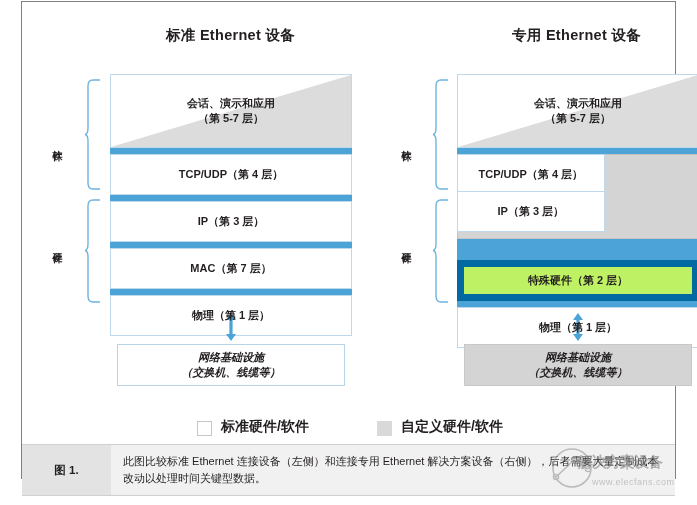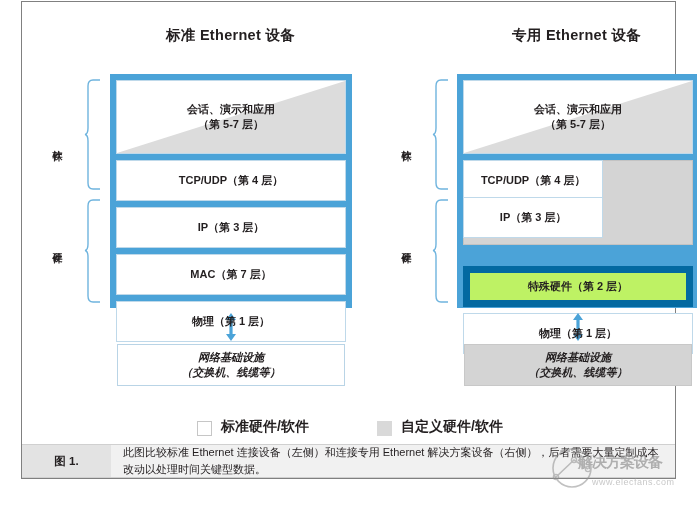--- a/index.html
+++ b/index.html
@@ -54,21 +54,20 @@
   }
 
   
   .brace { position: absolute; }
 
   
   .stack {
     position: absolute;
     background: #4ba3d8;
     box-sizing: border-box;
-    padding: 6px;
   }
   #stack-left  { left: 88px;  top: 72px; width: 242px; height: 234px; }
   #stack-right { left: 435px; top: 72px; width: 242px; height: 234px; }
 
   .layer {
     position: relative;
     background: #ffffff;
     border: 1px solid #bfd9ea;
     box-sizing: border-box;
     display: flex;
@@ -190,21 +189,21 @@
   }
   .swatch-white { background: #ffffff; border: 1px solid #c6c6c6; }
   .swatch-gray  { background: #d9d9d9; border: 1px solid #d9d9d9; }
 
   
   #caption {
     position: absolute;
     left: 22px;
     top: 444px;
     width: 653px;
-    height: 34px;
+    height: 52px;
     display: flex;
     background: #ffffff;
     border-top: 1px solid #d0d0d0;
     border-bottom: 1px solid #d0d0d0;
     box-sizing: border-box;
   }
   #caption-number {
     width: 89px;
     background: #e3e3e3;
     display: flex;

